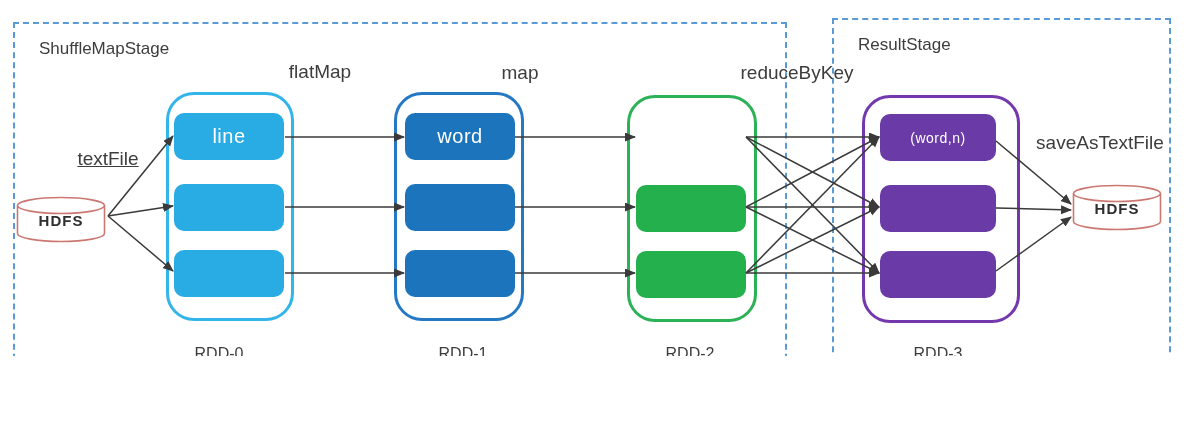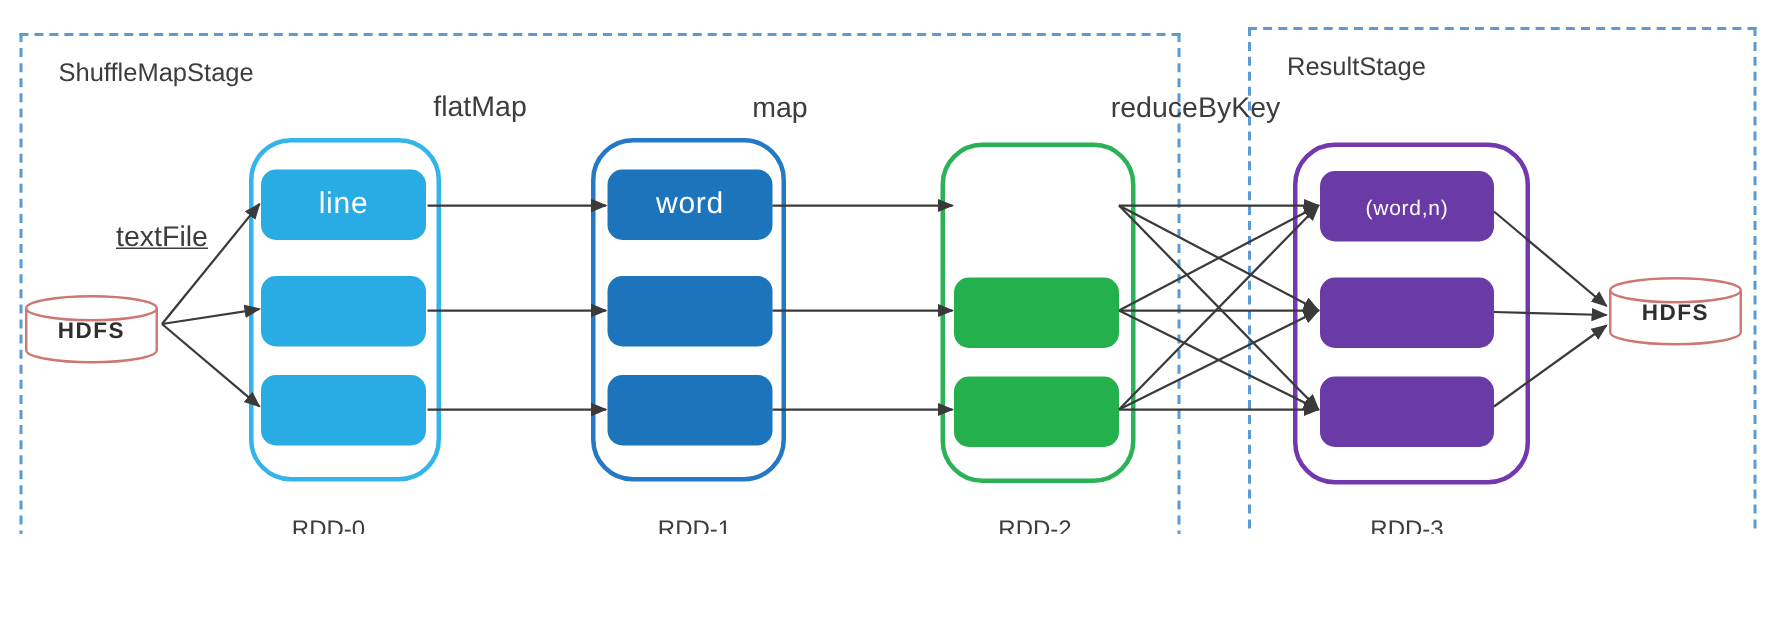--- a/index.html
+++ b/index.html
@@ -116,20 +116,21 @@
 
   <span class="caption cap0">RDD-0</span>
   <span class="caption cap1">RDD-1</span>
   <span class="caption cap2">RDD-2</span>
   <span class="caption cap3">RDD-3</span>
 
   <span class="op op-textfile">textFile</span>
   <span class="op op-flatmap">flatMap</span>
   <span class="op op-map">map</span>
   <span class="op op-reducebykey">reduceByKey</span>
+  <span class="op op-saveastextfile">saveAsTextFile</span>
 
   <div class="cyl cyl-in">
     <svg width="90" height="48" viewBox="0 0 90 48">
       <path d="M1.5 9.5 V37.5 a43.5 8 0 0 0 87 0 V9.5" fill="#ffffff" stroke="var(--cylinder-stroke)" stroke-width="1.6"></path>
       <ellipse cx="45" cy="9.5" rx="43.5" ry="8" fill="#ffffff" stroke="var(--cylinder-stroke)" stroke-width="1.6"></ellipse>
     </svg>
     <span class="cyl-label">HDFS</span>
   </div>
   <div class="cyl cyl-out">
     <svg width="90" height="48" viewBox="0 0 90 48">

